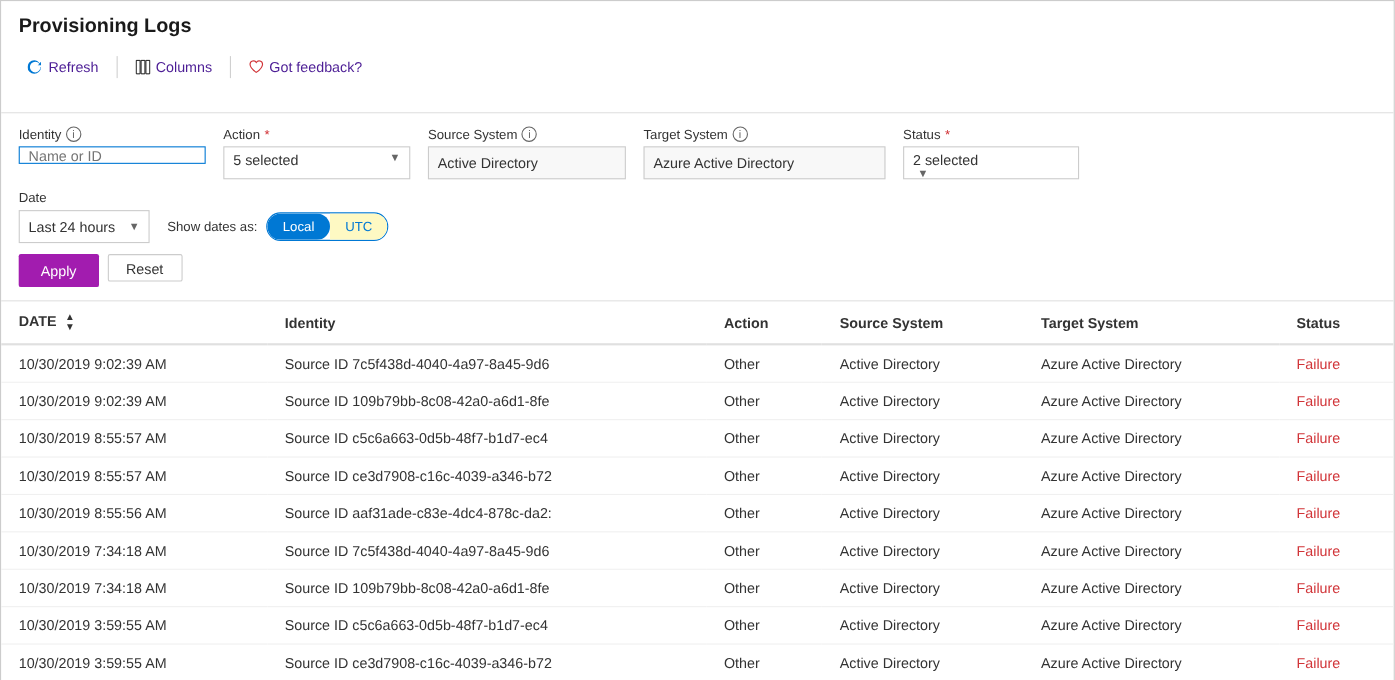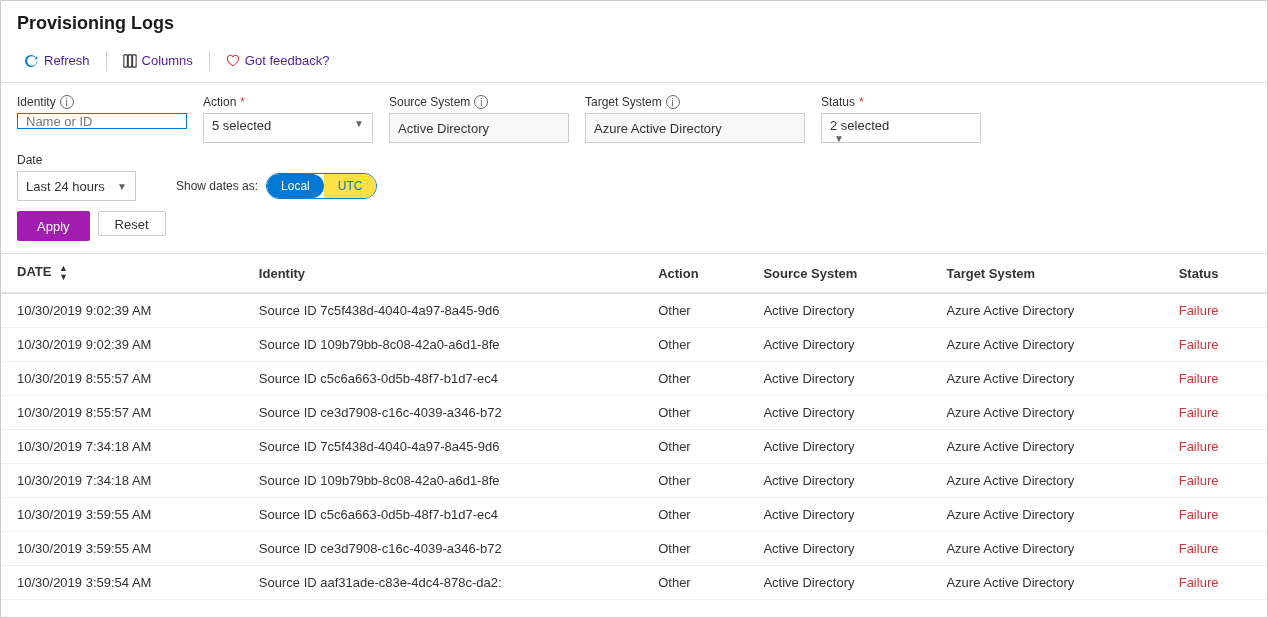--- a/index.html
+++ b/index.html
@@ -1,42 +1,42 @@
 <!DOCTYPE html>
 <html><head>
   <meta charset="utf-8">
   <style>
     * { box-sizing: border-box; margin: 0; padding: 0; }
     body { font-family: 'Segoe UI', Arial, sans-serif; font-size: 13px; color: #333; background: #fff; border: 1px solid #ccc; width: 1268px; min-height: 618px; }
     
-    .header { padding: 12px 16px 5px 16px; border-bottom: 1px solid #e0e0e0; }
+    .header { padding: 12px 16px 25px 16px; border-bottom: 1px solid #e0e0e0; }
     .title { font-size: 18px; font-weight: 600; color: #1a1a1a; margin-bottom: 10px; }
     
     .toolbar { display: flex; align-items: center; gap: 4px; padding: 4px 0; }
     .toolbar-btn { display: flex; align-items: center; gap: 5px; background: none; border: none; cursor: pointer; padding: 5px 8px; font-size: 13px; color: #4c1d95; border-radius: 2px; }
     .toolbar-divider { width: 1px; height: 20px; background: #d0d0d0; margin: 0 4px; }
     
     .filters { padding: 12px 16px; border-bottom: 1px solid #e0e0e0; }
     .filter-row { display: flex; align-items: flex-start; gap: 16px; margin-bottom: 10px; }
     .filter-group { display: flex; flex-direction: column; gap: 4px; }
     .filter-label { font-size: 12px; color: #333; display: flex; align-items: center; gap: 4px; }
     .filter-label .required { color: #d13438; }
     .filter-input { border: 1px solid #0078d4; outline: none; padding: 4px 8px; font-size: 13px; height: 16px; width: 170px; }
     .filter-select { border: 1px solid #ccc; padding: 4px 8px; font-size: 13px; height: 30px; background: #fff; cursor: pointer; display: flex; justify-content: space-between; min-width: 140px; }
     .filter-select-wide { width: 200px; flex-direction: column; }
     .filter-static { border: 1px solid #ccc; padding: 4px 8px; font-size: 13px; height: 30px; background: #f8f8f8; display: flex; align-items: center; min-width: 180px; color: #333; }
     
     .date-row { display: flex; align-items: center; gap: 16px; margin-bottom: 10px; }
     .date-select { border: 1px solid #ccc; padding: 4px 8px; font-size: 13px; height: 30px; background: #fff; cursor: pointer; display: flex; align-items: center; justify-content: space-between; width: 119px; }
     
     .show-dates { display: flex; align-items: center; gap: 8px; }
-    .show-dates-label { font-size: 12px; color: #333; margin-left: 24px; }
+    .show-dates-label { font-size: 12px; color: #333; }
     
     .toggle-group { display: flex; border: 1px solid #0078d4; border-radius: 20px; overflow: hidden; height: 26px; }
-    .toggle-option { padding: 3px 14px; font-size: 12px; cursor: pointer; display: flex; align-items: center; background: #fde047; color: #0078d4; border: none; }
+    .toggle-option { padding: 3px 14px; font-size: 12px; cursor: pointer; display: flex; align-items: center; background: #fef9c3; color: #0078d4; border: none; }
     .toggle-option.active { background: #0078d4; color: #fff; border-radius: 20px; }
     
     .action-row { display: flex; gap: 8px; margin-top: 2px; }
     .apply-btn { background: #a21caf; color: #fff; border: none; padding: 5px 20px; font-size: 13px; cursor: pointer; height: 30px; border-radius: 2px; }
     .reset-btn { background: #fff; color: #333; border: 1px solid #ccc; padding: 5px 16px; font-size: 13px; cursor: pointer; height: 25px; border-radius: 2px; }
     
     .table-container { overflow-x: auto; }
     table { width: 100%; border-collapse: collapse; }
     thead tr { border-bottom: 2px solid #e0e0e0; }
     thead th { padding: 10px 16px; text-align: left; font-weight: 600; font-size: 13px; color: #333; white-space: nowrap; }
@@ -199,20 +199,28 @@
   </tr>
         <tr>
     <td>10/30/2019 8:55:57 AM</td>
     <td>Source ID ce3d7908-c16c-4039-a346-b72</td>
     <td>Other</td>
     <td>Active Directory</td>
     <td>Azure Active Directory</td>
     <td class="status-failure">Failure</td>
   </tr>
         <tr>
+    <td>10/30/2019 8:55:56 AM</td>
+    <td>Source ID aaf31ade-c83e-4dc4-878c-da2:</td>
+    <td>Other</td>
+    <td>Active Directory</td>
+    <td>Azure Active Directory</td>
+    <td class="status-failure">Failure</td>
+  </tr>
+        <tr>
     <td>10/30/2019 7:34:18 AM</td>
     <td>Source ID 7c5f438d-4040-4a97-8a45-9d6</td>
     <td>Other</td>
     <td>Active Directory</td>
     <td>Azure Active Directory</td>
     <td class="status-failure">Failure</td>
   </tr>
         <tr>
     <td>10/30/2019 7:34:18 AM</td>
     <td>Source ID 109b79bb-8c08-42a0-a6d1-8fe</td>

